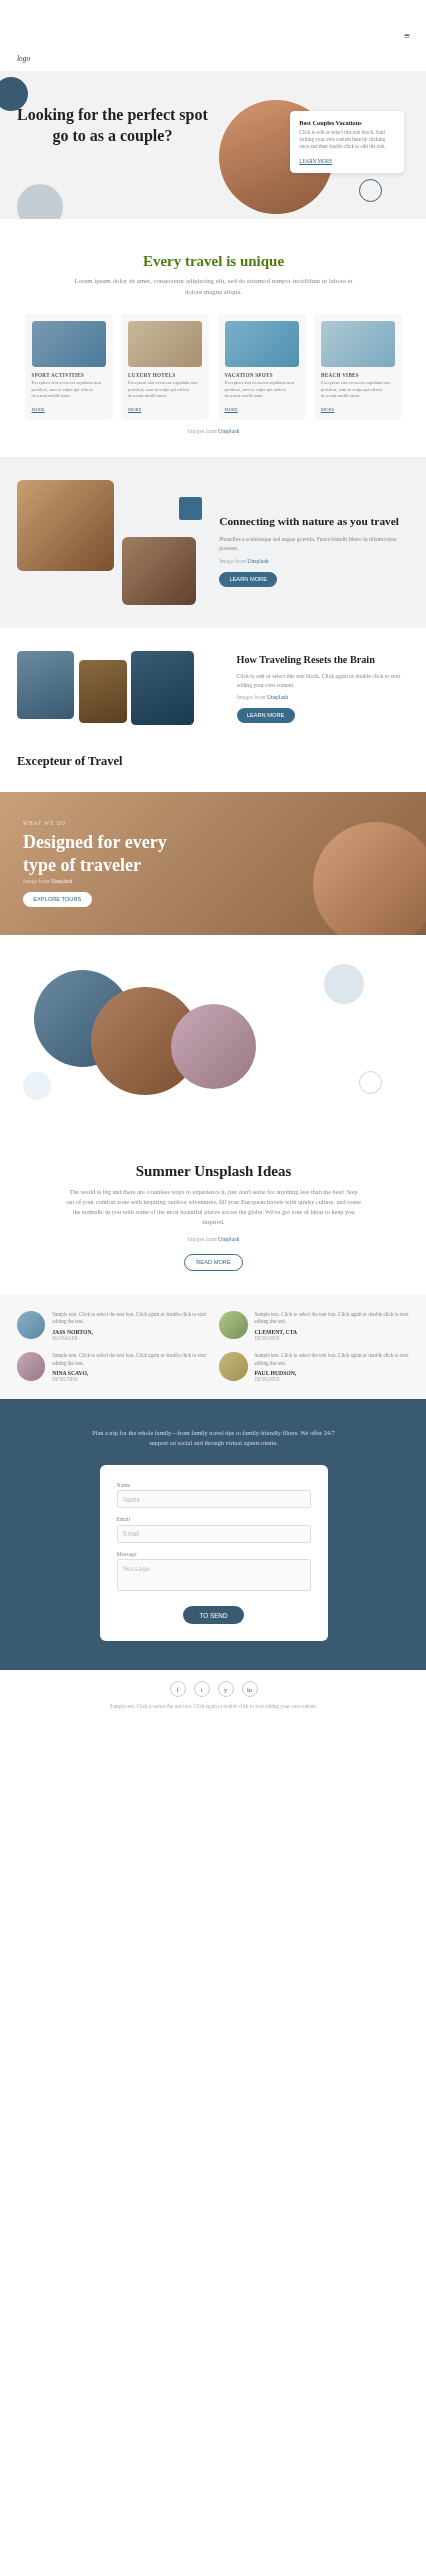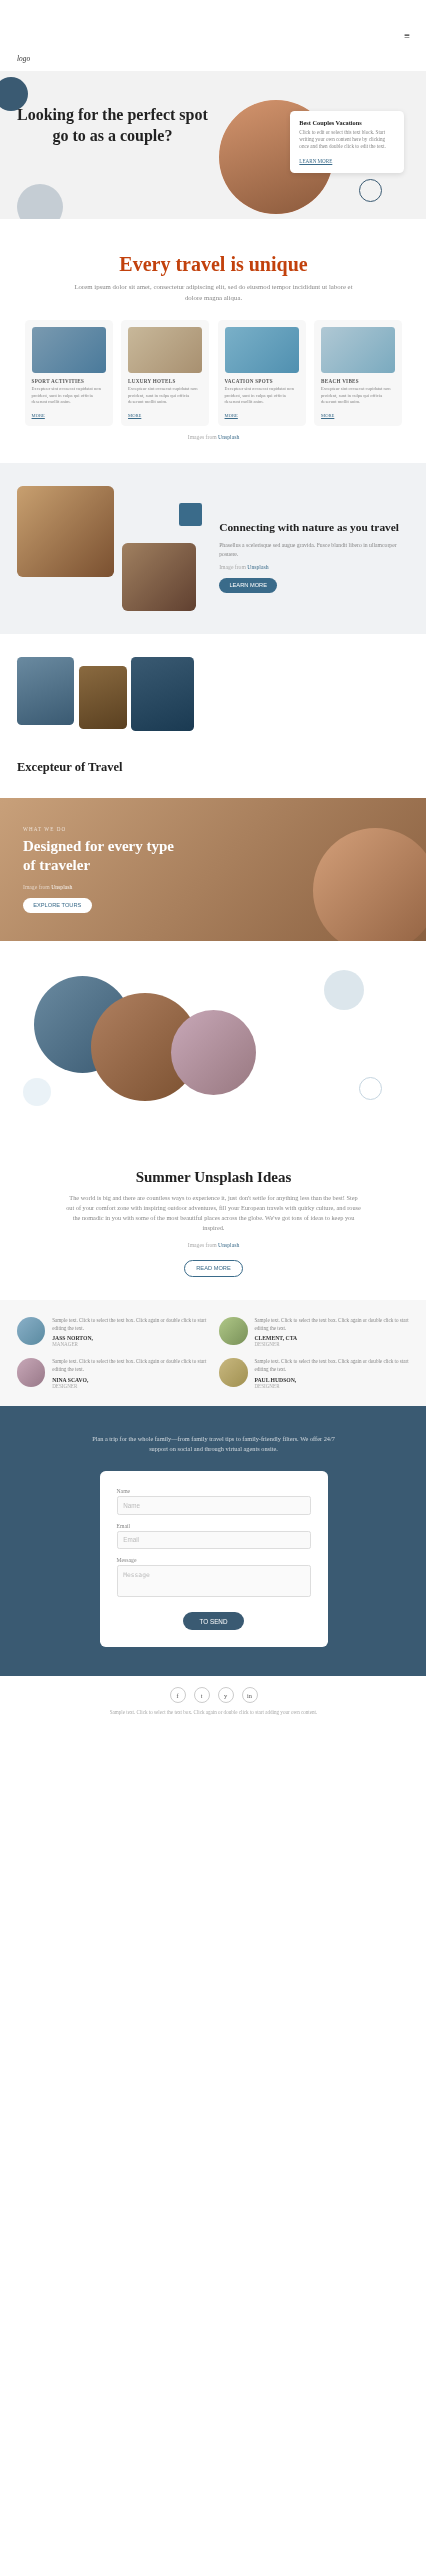--- a/index.html
+++ b/index.html
@@ -19,21 +19,21 @@
     .hero-circle-dark { width: 34px; height: 34px; border-radius: 50%; background: #3a5a72; position: absolute; top: 5.7px; left: -5.7px; }
     .hero-card { background: #fff; border-radius: 4.6px; padding: 8px 9px; max-width: 114px; position: absolute; right: 5.7px; top: 17px; box-shadow: 0 1.1px 5.7px rgba(0,0,0,0.1); }
     .hero-card-title { font-size: 6.3px; font-weight: 700; color: #222; margin-bottom: 2.8px; }
     .hero-card-text { font-size: 5.1px; color: #888; line-height: 1.4; margin-bottom: 4.6px; }
     .hero-card-link { font-size: 5.1px; color: #3a6b8a; text-decoration: underline; }
     .hero-circle-outline { width: 23px; height: 23px; border-radius: 50%; border: 1.7px solid #3a5a72; position: absolute; bottom: 11.4px; right: 28.4px; }
     .hero-bottom-circle { width: 46px; height: 46px; border-radius: 50%; background: #c5cdd4; position: absolute; bottom: -11.4px; left: 17px; }
 
     
     .unique { padding: 34px 23px 23px; text-align: center; background: #fff; }
-    .unique-title { font-size: 20px; font-weight: 700; color: #c2410c; margin-bottom: 5.7px; }
+    .unique-title { font-size: 15px; font-weight: 700; color: #4d7c0f; margin-bottom: 5.7px; }
     .unique-text { font-size: 6.8px; color: #888; max-width: 284px; margin: 0 auto 17px; line-height: 1.6; }
     .cards-grid { display: flex; gap: 8.5px; justify-content: center; margin-bottom: 8.5px; }
     .card { background: #f7f7f7; border-radius: 4.6px; padding: 6.8px; width: 88px; text-align: left; }
     .card-img { width: 100%; height: 46px; border-radius: 3.4px; margin-bottom: 4.6px; }
     .card-img-sport { background: linear-gradient(135deg, #7a9ab0, #4a7a9b); }
     .card-img-hotel { background: linear-gradient(135deg, #c8b89a, #a89070); }
     .card-img-vacation { background: linear-gradient(135deg, #7ab0c8, #5090b0); }
     .card-img-beach { background: linear-gradient(135deg, #b0c8d4, #7aaabf); }
     .card-category { font-size: 5.1px; font-weight: 700; color: #555; letter-spacing: 0.3px; margin-bottom: 2.3px; }
     .card-desc { font-size: 4.6px; color: #888; line-height: 1.4; margin-bottom: 3.4px; }
@@ -67,21 +67,21 @@
     .travel-from span { color: #3a6b8a; }
 
     
     .benefits { padding: 5.7px 17px 23px; }
     .benefits-title { font-size: 12.5px; font-weight: 700; color: #222; margin-bottom: 0; }
 
     
     .designed { background: linear-gradient(135deg, #c8a07a, #8a6040); padding: 28.4px 23px; position: relative; overflow: hidden; min-height: 114px; }
     .designed-overlay { position: relative; z-index: 2; max-width: 159px; }
     .designed-what { font-size: 5.1px; letter-spacing: 1.1px; color: rgba(255,255,255,0.7); margin-bottom: 4.6px; text-transform: uppercase; }
-    .designed-title { font-size: 15px; font-weight: 700; color: #fff; line-height: 1.3; margin-bottom: 8px; }
+    .designed-title { font-size: 18px; font-weight: 700; color: #fff; line-height: 1.3; }
     .designed-from { font-size: 5.7px; color: rgba(255,255,255,0.6); margin-bottom: 8px; }
     .designed-from span { color: rgba(255,255,255,0.9); }
     .btn-light { background: #fff; color: #3a6b8a; border: none; padding: 4.6px 10.2px; border-radius: 11.4px; font-size: 5.7px; cursor: pointer; display: inline-block; }
     .designed-woman { width: 125px; height: 125px; border-radius: 50%; background: linear-gradient(135deg, #d4a07a, #906040); position: absolute; right: -11.4px; bottom: -11.4px; z-index: 1; }
 
     
     .circles-section { padding: 23px 17px; background: #fff; position: relative; display: flex; justify-content: center; }
     .circles-wrap { position: relative; width: 100%; height: 159px; }
     .circ1 { width: 97px; height: 97px; border-radius: 50%; background: linear-gradient(135deg, #6a8aa0, #3a5a72); position: absolute; left: 17px; top: 11.4px; overflow: hidden; }
     .circ2 { width: 108px; height: 108px; border-radius: 50%; background: linear-gradient(135deg, #b08060, #7a5030); position: absolute; left: 74px; top: 28.4px; overflow: hidden; }
@@ -205,20 +205,28 @@
     <button class="btn-primary">LEARN MORE</button>
   </div>
 </section>
 
 <section class="travel-reset">
   <div class="travel-images">
     <div class="tr-img1"></div>
     <div class="tr-img2"></div>
     <div class="tr-img3"></div>
   </div>
+  <div class="travel-text">
+    <h2 class="travel-title">How Traveling Resets the Brain</h2>
+    <p class="travel-desc">Click to edit or select this text block. Click again or double click to start adding your own content.</p>
+    <div class="travel-from">
+      Images from <span>Unsplash</span>
+    </div>
+    <button class="btn-primary">LEARN MORE</button>
+  </div>
 </section>
 
 <section class="benefits">
   <h2 class="benefits-title">Excepteur of Travel</h2>
 </section>
 
 <section class="designed">
   <div class="designed-overlay">
     <div class="designed-what">WHAT WE DO</div>
     <h2 class="designed-title">Designed for every type of traveler</h2>

